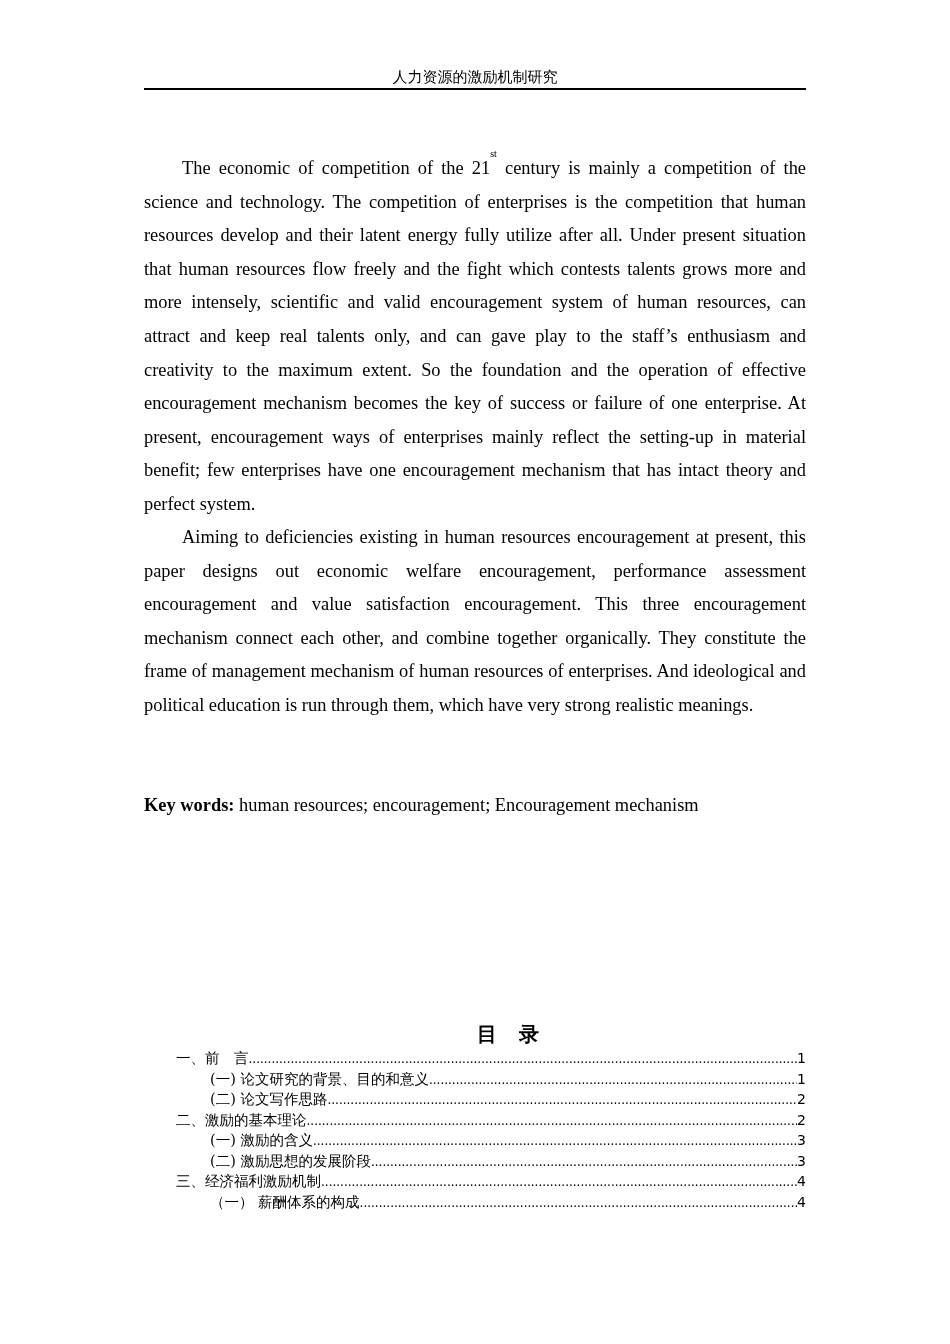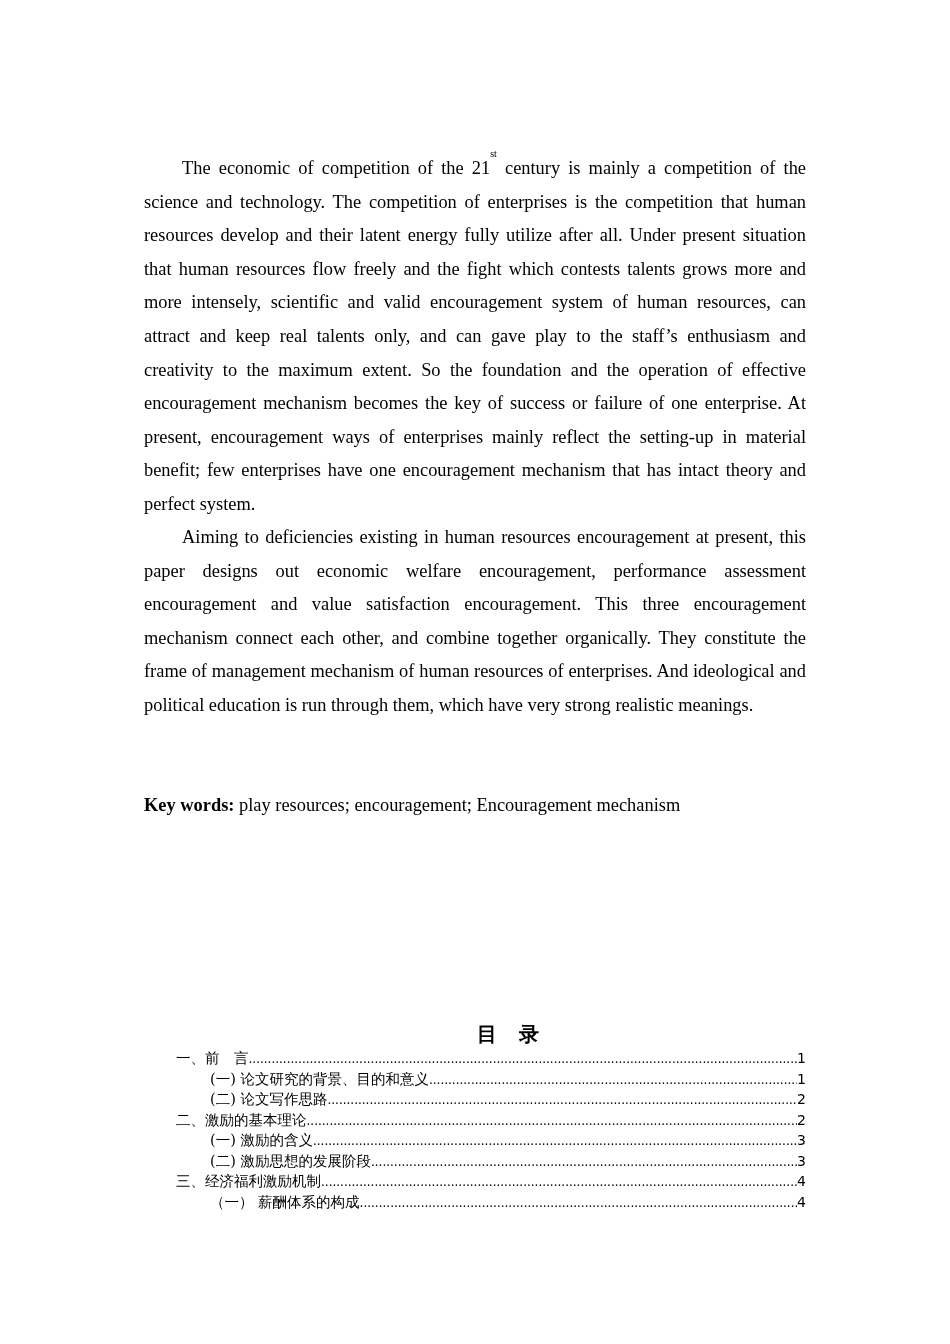--- a/index.html
+++ b/index.html
@@ -50,32 +50,33 @@
     .toc-dots::before {
       content: "................................................................................................................................................................................................................................................";
     }
     .toc-page { flex: 0 0 auto; font-family: "DejaVu Sans", sans-serif; font-size: 14px; }
   </style>
 </head>
 <body>
 
 <div class="page">
 
+  <div class="header">人力资源的激励机制研究</div>
 
 
   <div class="body-text p1">
     <p><span>The economic of competition of the 21</span><sup>st</sup><span> century is mainly a competition of the science and technology. The competition of enterprises is the competition that human resources develop and their latent energy fully utilize after all. Under present situation that human resources flow freely and the fight which contests talents grows more and more intensely, scientific and valid encouragement system of human resources, can attract and keep real talents only, and can gave play to the staff’s enthusiasm and creativity to the maximum extent. So the foundation and the operation of effective encouragement mechanism becomes the key of success or failure of one enterprise. At present, encouragement ways of enterprises mainly reflect the setting-up in material benefit; few enterprises have one encouragement mechanism that has intact theory and perfect system.</span></p>
   </div>
 
   <div class="body-text p2">
     <p>Aiming to deficiencies existing in human resources encouragement at present, this paper designs out economic welfare encouragement, performance assessment encouragement and value satisfaction encouragement. This three encouragement mechanism connect each other, and combine together organically. They constitute the frame of management mechanism of human resources of enterprises. And ideological and political education is run through them, which have very strong realistic meanings.</p>
   </div>
 
   <div class="keywords">
-    <span class="kw-label">Key words:</span><span> play resources; encouragement; Encouragement mechanism</span>
+    <span class="kw-label">Key words:</span><span> human resources; encouragement; Encouragement mechanism</span>
   </div>
 
   <div class="toc-title">目录</div>
 
   <div class="toc">
     <div class="toc-row">
       <span class="toc-label">一、前　言</span>
       <span class="toc-dots"></span>
       <span class="toc-page">1</span>
     </div>

